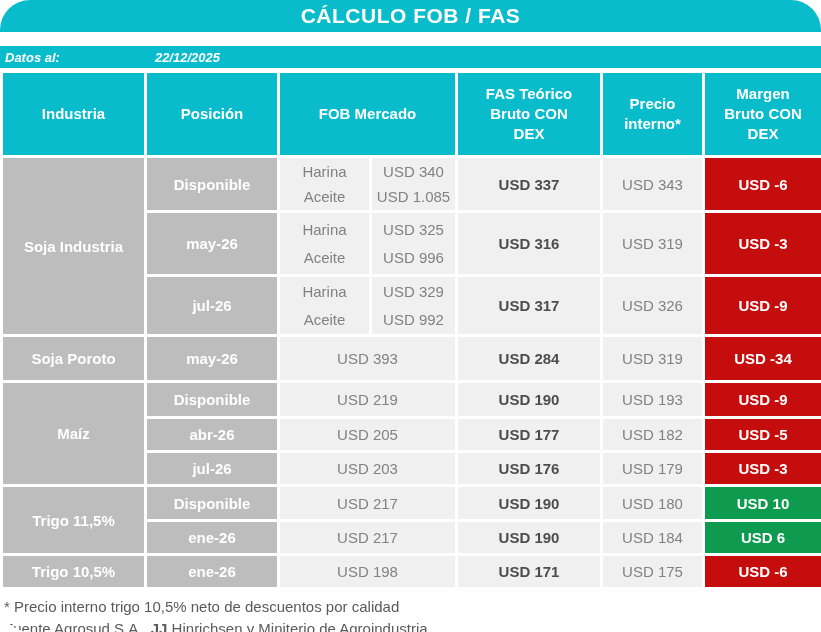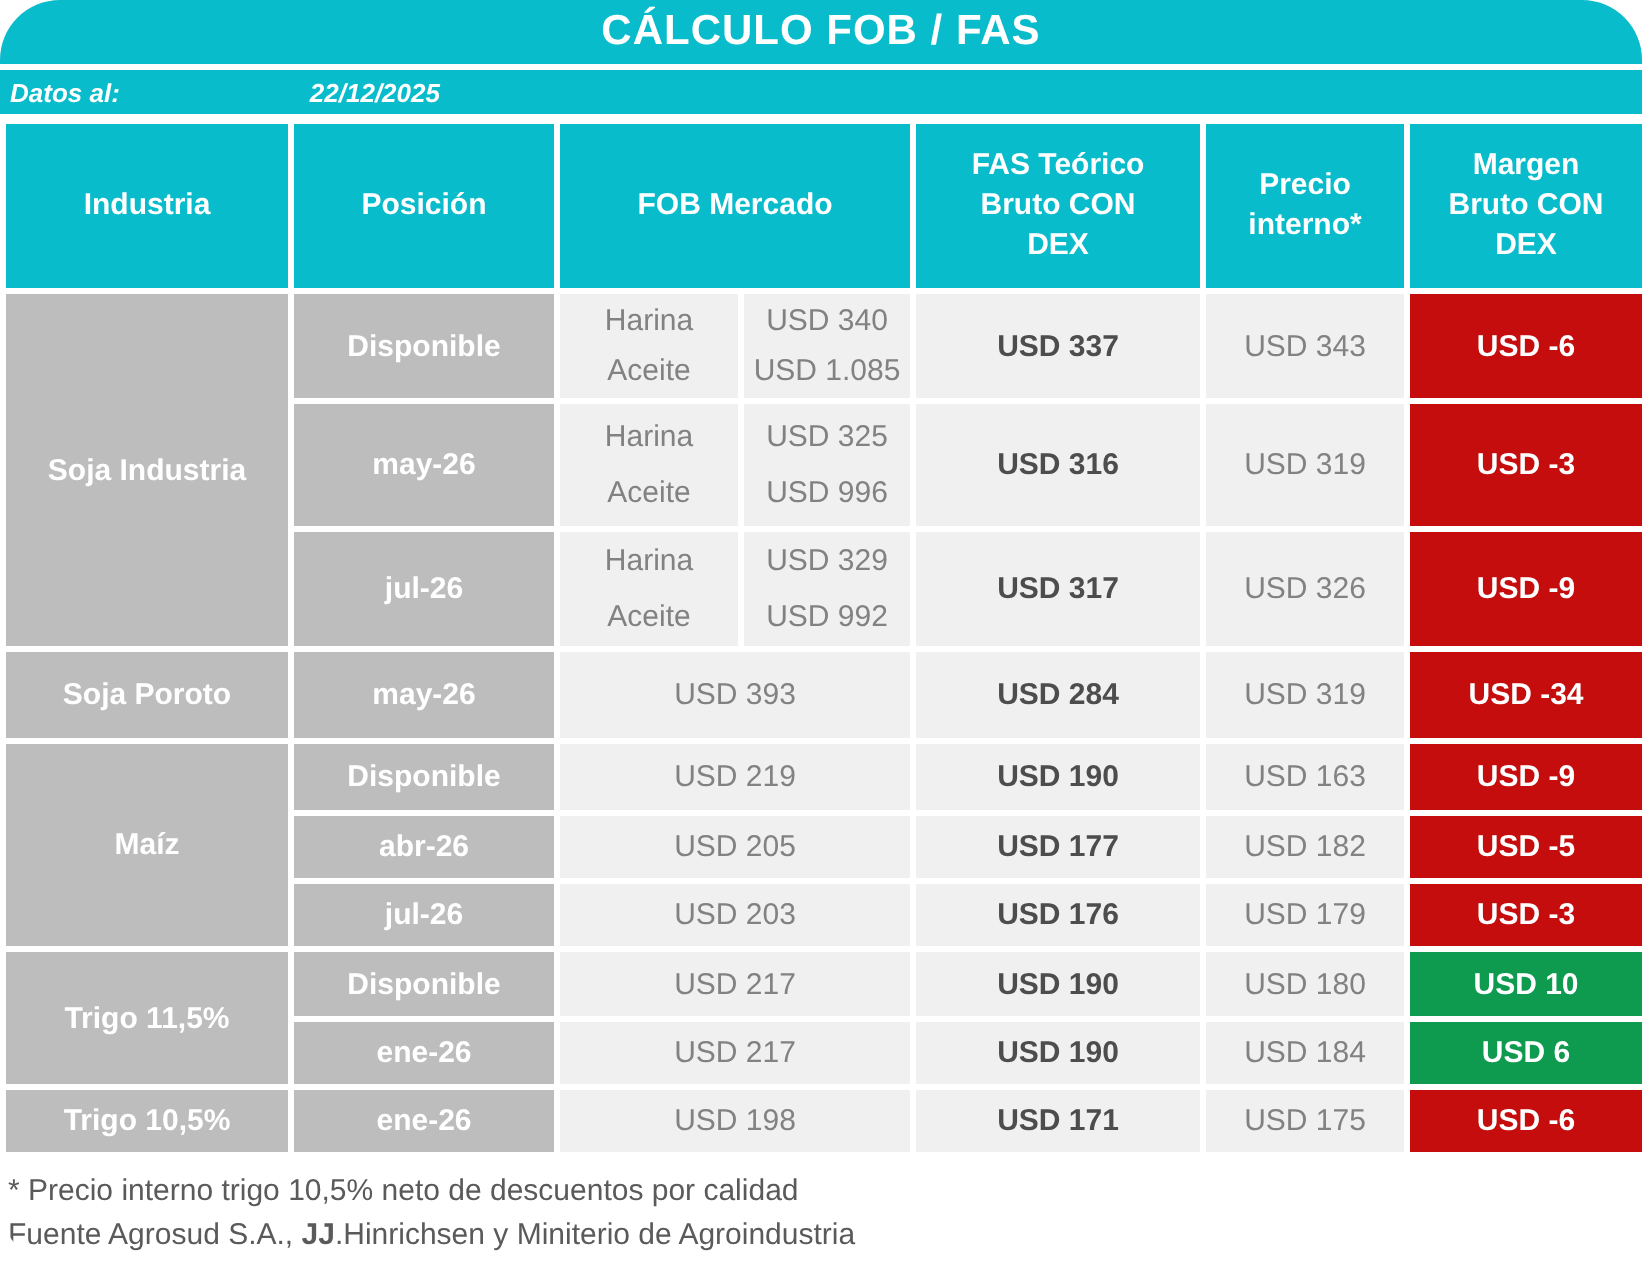--- a/index.html
+++ b/index.html
@@ -9,21 +9,21 @@
     background:#fff;
     border-radius:30px;
   }
   
   .titlebar{
     height:32px;background:#09bccb;color:#fff;
     display:flex;align-items:center;justify-content:center;
     font-size:21px;font-weight:bold;letter-spacing:.5px;
   }
   .metabar{
-    margin-top:3px;height:22px;background:#09bccb;color:#fff;
+    margin-top:14px;height:22px;background:#09bccb;color:#fff;
     display:flex;align-items:center;
     font-size:13px;font-weight:bold;font-style:italic;
   }
   .metabar .m-label{margin-left:5px;}
   .metabar .m-date{margin-left:95px;}
   
   table{
     border-collapse:collapse;table-layout:fixed;width:821px;margin-top:2px;
   }
   td,th{
@@ -148,21 +148,21 @@
       <td class="fas">USD 284</td>
       <td class="lt">USD 319</td>
       <td class="mar neg">USD -34</td>
     </tr>
 
     <tr style="height:36px">
       <td class="prod" rowspan="3">Maíz</td>
       <td class="pos">Disponible</td>
       <td class="lt" colspan="2">USD 219</td>
       <td class="fas">USD 190</td>
-      <td class="lt">USD 163</td>
+      <td class="lt">USD 193</td>
       <td class="mar neg">USD -9</td>
     </tr>
 
     <tr style="height:34px">
       <td class="pos">abr-26</td>
       <td class="lt" colspan="2">USD 205</td>
       <td class="fas">USD 177</td>
       <td class="lt">USD 182</td>
       <td class="mar neg">USD -5</td>
     </tr>

